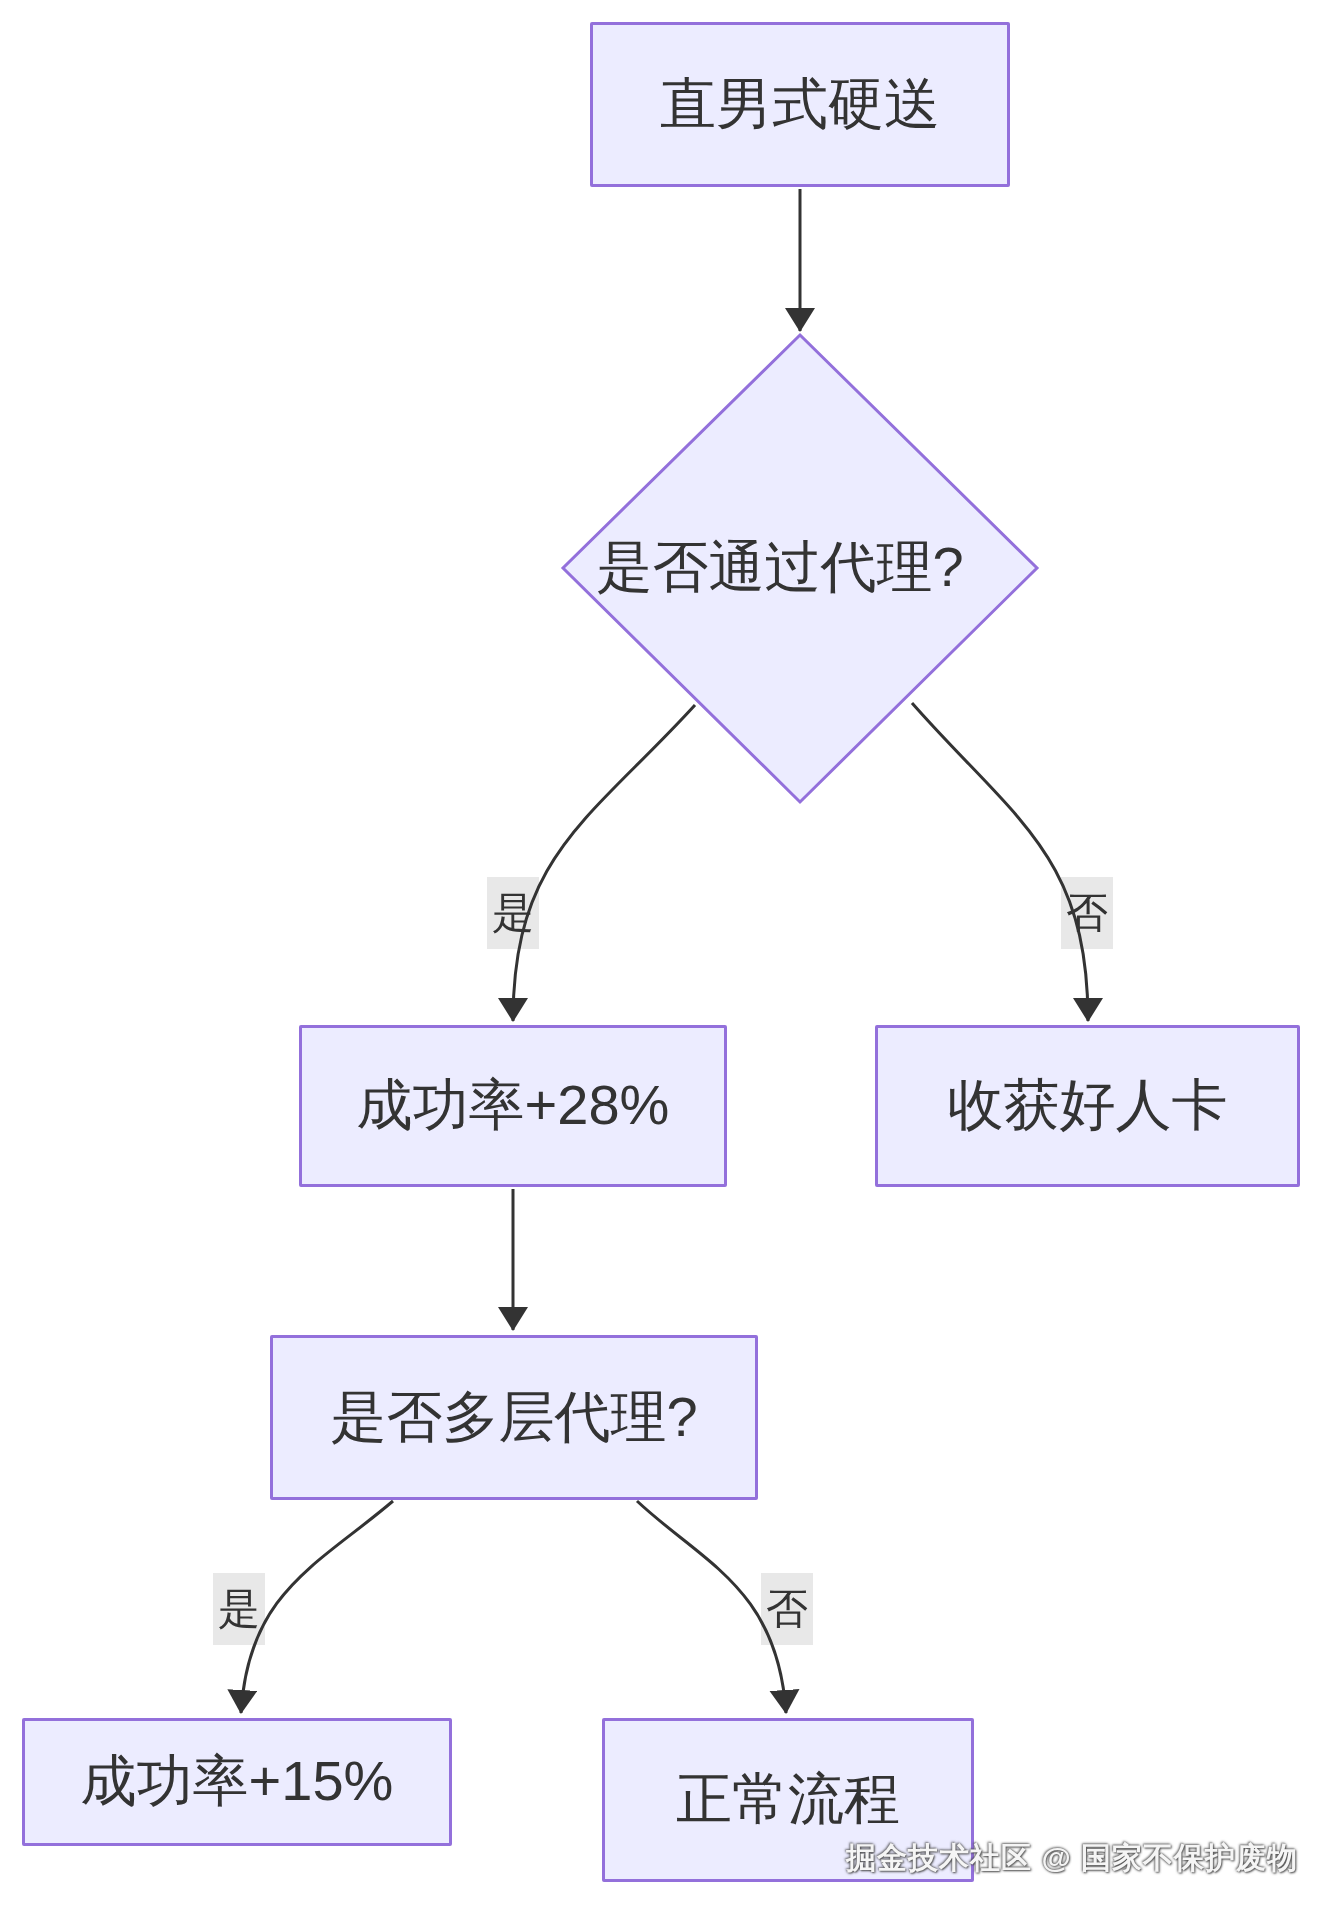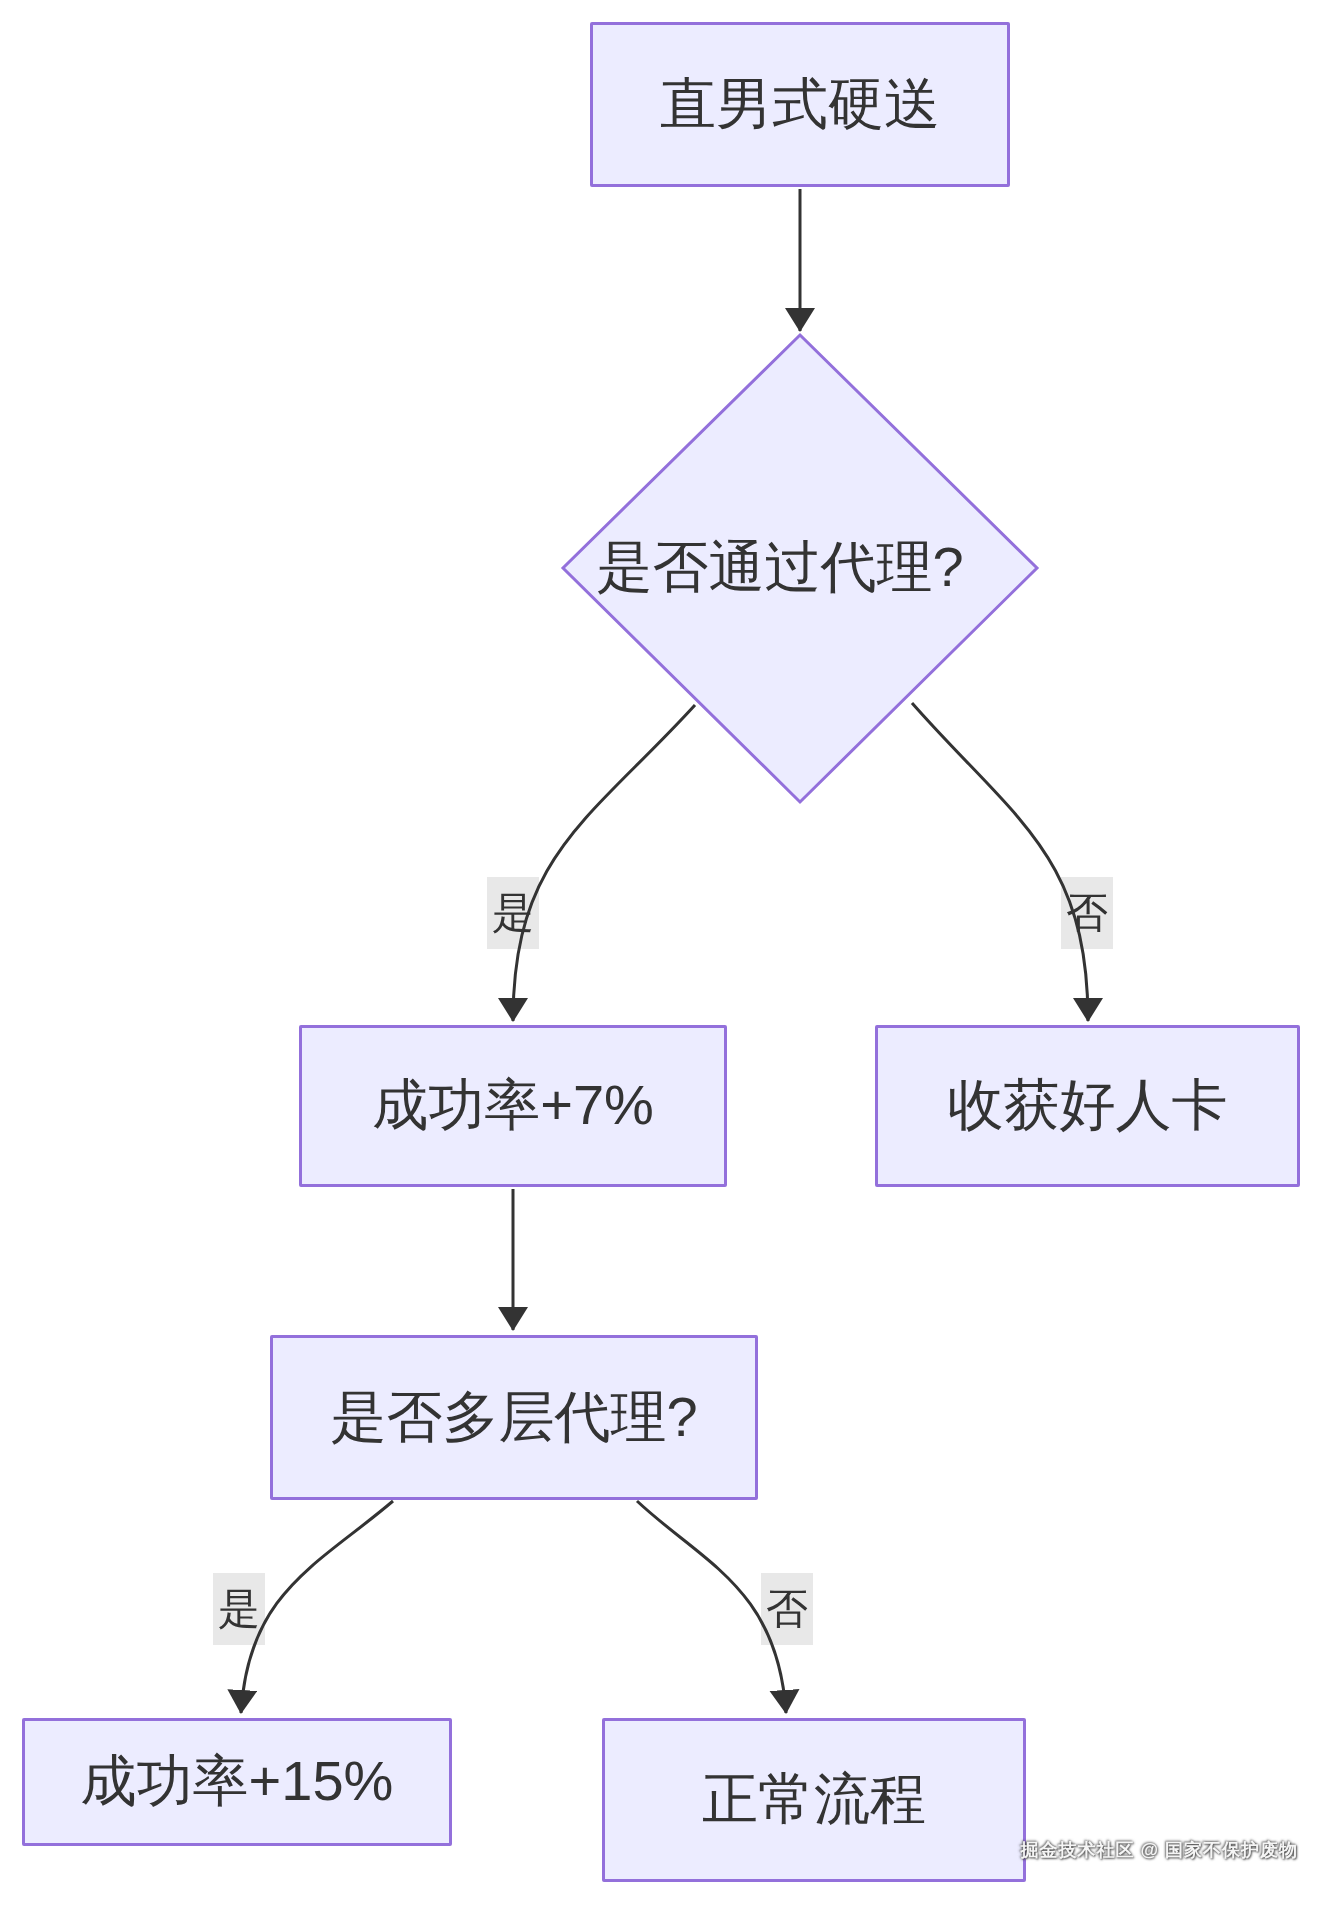--- a/index.html
+++ b/index.html
@@ -64,32 +64,32 @@
   .node.diamond-label {
     background: transparent;
     border: none;
   }
   #node-start            { left: 590px;  top: 22px;   width: 420px; height: 165px; }
   #node-proxy-decision   { left: 580px;  top: 518px;  width: 400px; height: 100px; justify-content: center; }
   #node-success-70       { left: 299px;  top: 1025px; width: 428px; height: 162px; }
   #node-good-person-card { left: 875px;  top: 1025px; width: 425px; height: 162px; }
   #node-multi-proxy      { left: 270px;  top: 1335px; width: 488px; height: 165px; }
   #node-success-15       { left: 22px;   top: 1718px; width: 430px; height: 128px; }
-  #node-normal-flow      { left: 602px;  top: 1718px; width: 424px; height: 164px; }
+  #node-normal-flow      { left: 602px;  top: 1718px; width: 372px; height: 164px; }
   #label-proxy-yes { left: 513px;  top: 913px; }
   #label-proxy-no  { left: 1087px; top: 913px; }
   #label-multi-yes { left: 239px;  top: 1609px; }
   #label-multi-no  { left: 787px;  top: 1609px; }
   
   .watermark {
     position: absolute;
     top: 1838px;
     right: 23px;
     z-index: 4;
-    font-size: 18px;
+    font-size: 30px;
     letter-spacing: 1px;
     font-weight: 600;
     color: var(--watermark-text, #f5f5f5);
     text-shadow: 1px 1px 2px rgba(70,70,70,0.85),
                  -1px -1px 2px rgba(70,70,70,0.55),
                  0 0 3px rgba(70,70,70,0.7);
     white-space: nowrap;
   }
 </style>
 </head>
@@ -119,21 +119,21 @@
 
   <div class="node rect" id="node-start">
     <span>直男式硬送</span>
   </div>
 
   <div class="node diamond-label" id="node-proxy-decision">
     <span>是否通过代理?</span>
   </div>
 
   <div class="node rect" id="node-success-70">
-    <span>成功率+7%</span>
+    <span>成功率+28%</span>
   </div>
 
   <div class="node rect" id="node-multi-proxy">
     <span>是否多层代理?</span>
   </div>
 
   <div class="node rect" id="node-good-person-card">
     <span>收获好人卡</span>
   </div>
 

